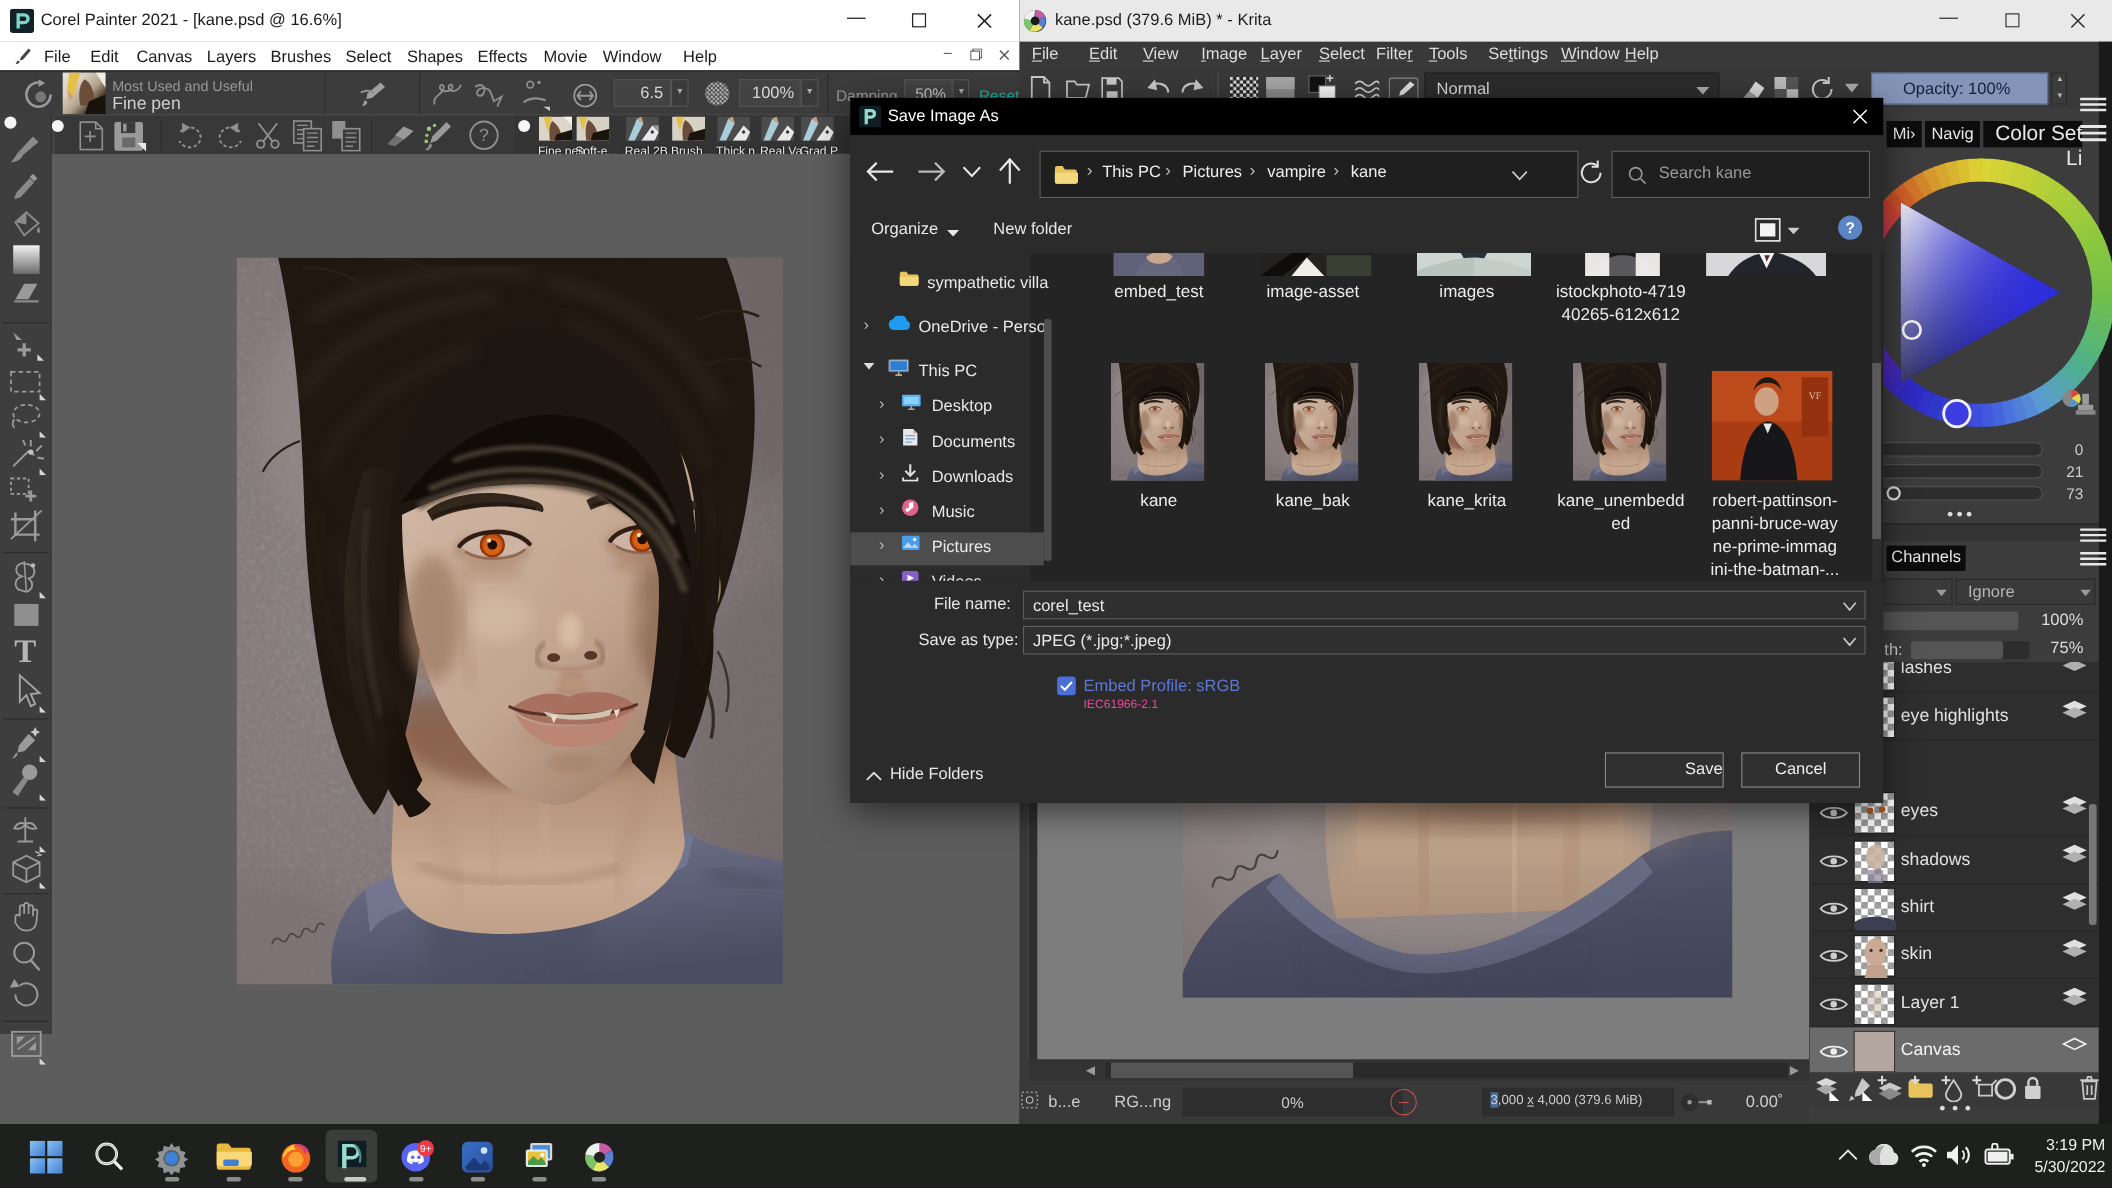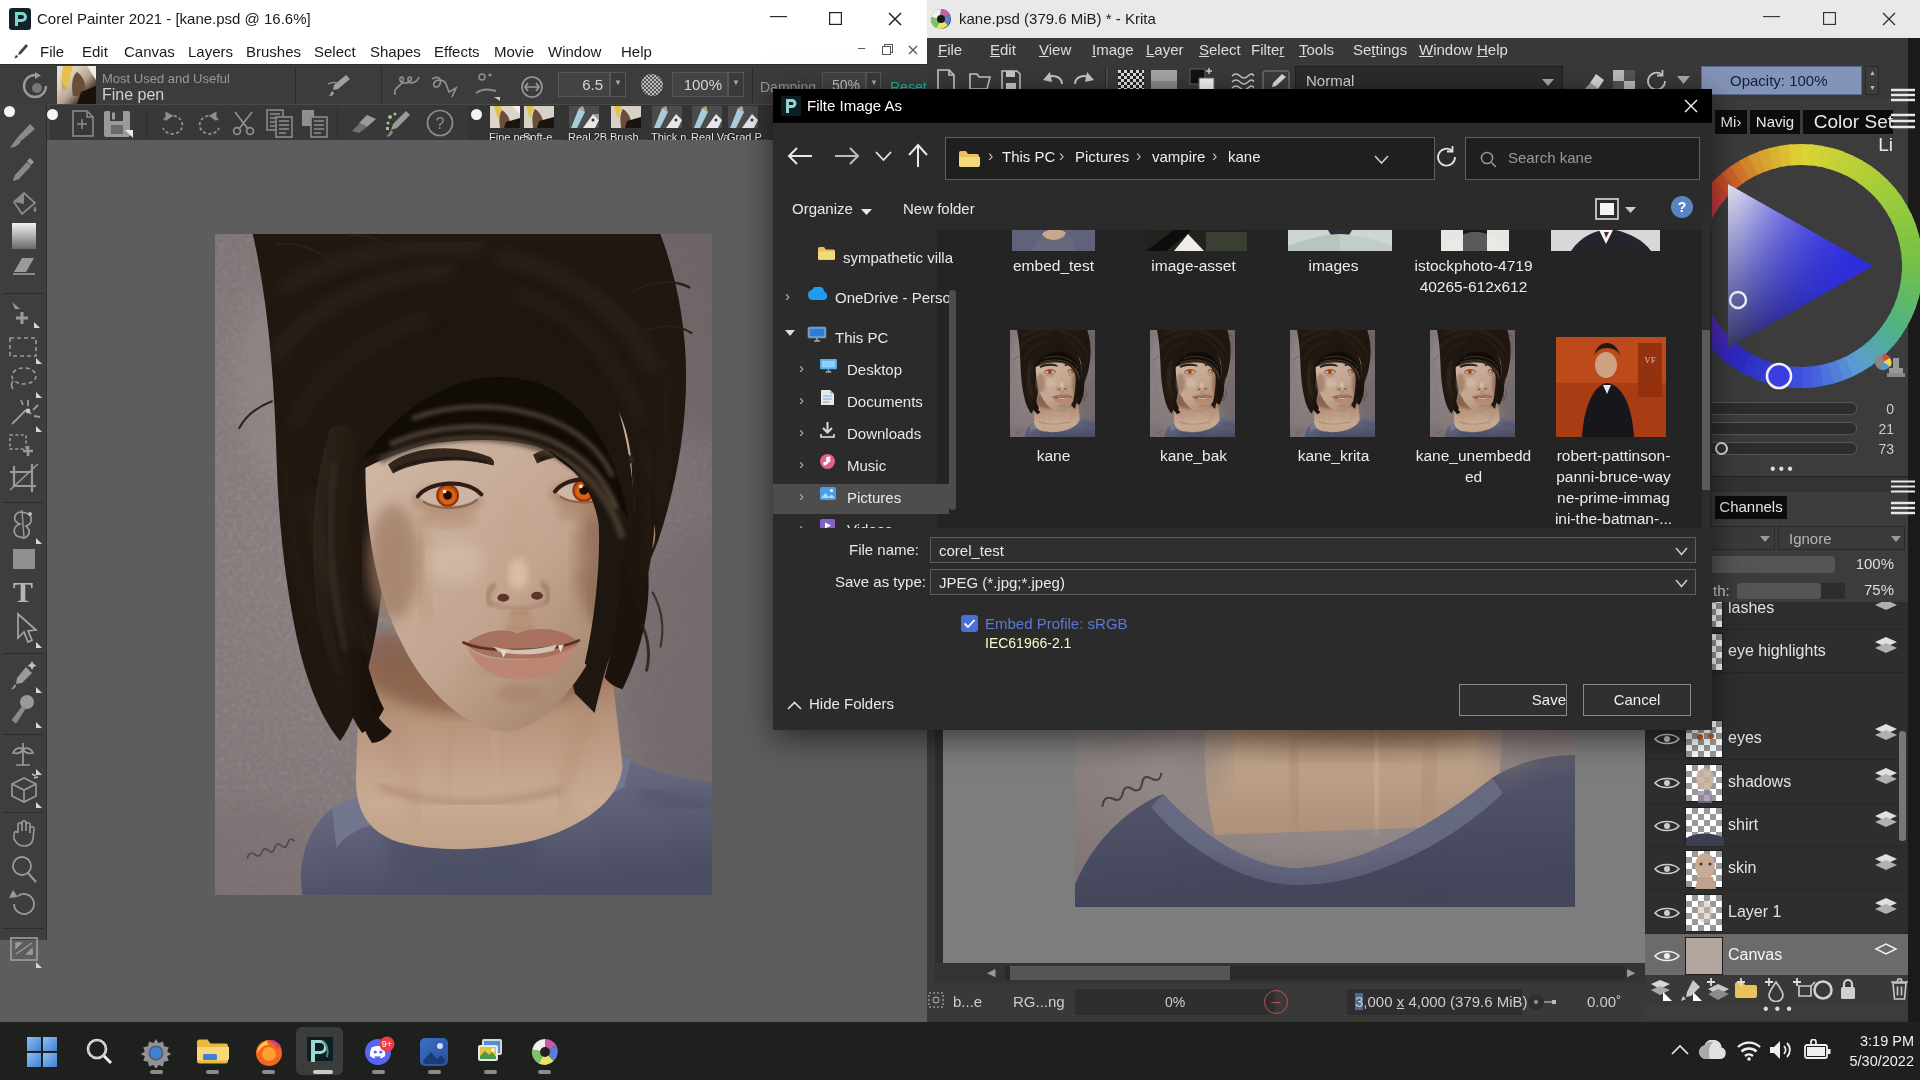--- a/index.html
+++ b/index.html
@@ -744,21 +744,21 @@
   <div class="abs" style="left:927px;top:983px;width:993px;height:39px;background:#393939">
     <svg class="abs" style="left:0px;top:8px" width="18" height="18" viewBox="0 0 18 18">
         <rect x="2" y="2" width="14" height="14" fill="none" stroke="#bbb" stroke-dasharray="2 2"></rect>
         <circle cx="9" cy="9" r="3" fill="none" stroke="#bbb"></circle>
       </svg>
     <span class="abs" style="left:26px;top:10px;color:#ccc;font-size:15px">b...e</span>
     <span class="abs" style="left:86px;top:10px;color:#ccc;font-size:15px">RG...ng</span>
     <div class="abs" style="left:148px;top:6px;width:200px;height:26px;background:#2e2e2e;color:#ccc;font-size:14px;text-align:center;line-height:26px">0%</div>
     <div class="abs" style="left:337px;top:7px;width:24px;height:24px;border:1.5px solid #c05050;border-radius:50%;color:#c05050;font-size:16px;text-align:center;line-height:22px">–</div>
     <div class="abs" style="left:420px;top:6px;width:175px;height:26px;background:#2e2e2e"></div>
-    <span class="abs" style="left:428px;top:10px;color:#ccc;font-size:15px"><span style="background:#4a6a9a">3</span>,000 <u>x</u> 4,000 (379.6 MiB)</span>
+    <span class="abs" style="left:428px;top:10px;color:#ccc;font-size:12px"><span style="background:#4a6a9a">3</span>,000 <u>x</u> 4,000 (379.6 MiB)</span>
     <svg class="abs" style="left:600px;top:10px" width="30" height="18" viewBox="0 0 30 18">
         <circle cx="9" cy="9" r="8" fill="#2e2e2e"></circle>
         <circle cx="9" cy="9" r="2" fill="#999"></circle>
         <path d="M17 9 h10" stroke="#888" stroke-width="2"></path>
         <path d="M25 9 l4 0" stroke="#bbb" stroke-width="4"></path>
       </svg>
     <span class="abs" style="left:660px;top:10px;color:#ccc;font-size:15px">0.00˚</span>
   </div>
   <div class="abs" style="left:1908px;top:38px;width:12px;height:984px;background:#1a1a1a"></div>
   <div class="abs" id="krita-dock">
@@ -1068,21 +1068,21 @@
     </div>
     <div class="abs" style="left:118px;top:902px;color:#ddd;font-size:16px;letter-spacing:6px">•••</div>
   </div>
 
   <div class="abs" id="dlg">
     <div class="abs" id="dlg-title">
       <svg class="abs" style="left:8px;top:7px" width="20" height="20" viewBox="0 0 20 20">
           <rect width="20" height="20" rx="2" fill="#0e1e24"></rect>
           <path d="M5 3 h6 a4.5 4.5 0 0 1 0 9 h-3 v5 h-3 z M8 6 v3 h3 a1.5 1.5 0 0 0 0-3 z" fill="#8fd8cc"></path>
         </svg>
-      <span class="abs" style="left:34px;top:8px">Filte Image As</span>
+      <span class="abs" style="left:34px;top:8px">Save Image As</span>
       <svg class="abs" style="left:911px;top:10px" width="14" height="14">
           <path d="M1 1 L13 13 M13 1 L1 13" stroke="#fff" stroke-width="1.3"></path>
         </svg>
     </div>
 
     <div class="abs" style="left:0;top:34px;width:939px;height:67px;background:#2b2b2b">
       <svg class="abs" style="left:14px;top:22px" width="27" height="22" viewBox="0 0 27 22">
           <path d="M2 11 h23 M10 3 L2 11 L10 19" stroke="#e8e8e8" stroke-width="2" fill="none"></path>
         </svg>
       <svg class="abs" style="left:60px;top:22px" width="27" height="22" viewBox="0 0 27 22">
@@ -1299,21 +1299,21 @@
       <div class="abs" style="left:157px;top:41px;width:766px;height:26px;background:#2f2f2f;border:1px solid #5f5f5f">
         <span class="abs" style="left:8px;top:4px;color:#e8e8e8;font-size:15px">JPEG (*.jpg;*.jpeg)</span>
         <svg class="abs" style="left:744px;top:9px" width="13" height="9">
             <path d="M1 1 L6.5 7.5 L12 1" stroke="#ccc" stroke-width="1.5" fill="none"></path>
           </svg>
       </div>
       <div class="abs" style="left:188px;top:87px;width:17px;height:17px;background:#4a70d8;border-radius:3px"><svg width="17" height="17">
             <path d="M3.5 8.5 L7 12 L13.5 5" stroke="#fff" stroke-width="1.8" fill="none"></path>
           </svg></div>
       <span class="abs" style="left:212px;top:87px;color:#5b79d6;font-size:15px">Embed Profile: sRGB</span>
-      <span class="abs" style="left:212px;top:107px;color:#fef9c3;font-size:14px">IEC61966-2.1</span>
+      <span class="abs" style="left:212px;top:107px;color:#ec4899;font-size:11px">IEC61966-2.1</span>
       <svg class="abs" style="left:14px;top:173px" width="15" height="9">
           <path d="M1 8 L7.5 1.5 L14 8" stroke="#ddd" stroke-width="1.7" fill="none"></path>
         </svg>
       <span class="abs" style="left:36px;top:167px;color:#e8e8e8;font-size:15px">Hide Folders</span>
       <div class="abs" style="left:686px;top:156px;width:108px;height:32px;background:#303030;border:1px solid #8a8a8a;color:#eee;font-size:15px;text-align:right;line-height:30px">Save</div>
       <div class="abs" style="left:810px;top:156px;width:108px;height:32px;background:#303030;border:1px solid #8a8a8a;color:#eee;font-size:15px;text-align:center;line-height:30px">Cancel</div>
     </div>
   </div>
 
   <div class="abs" id="taskbar">

